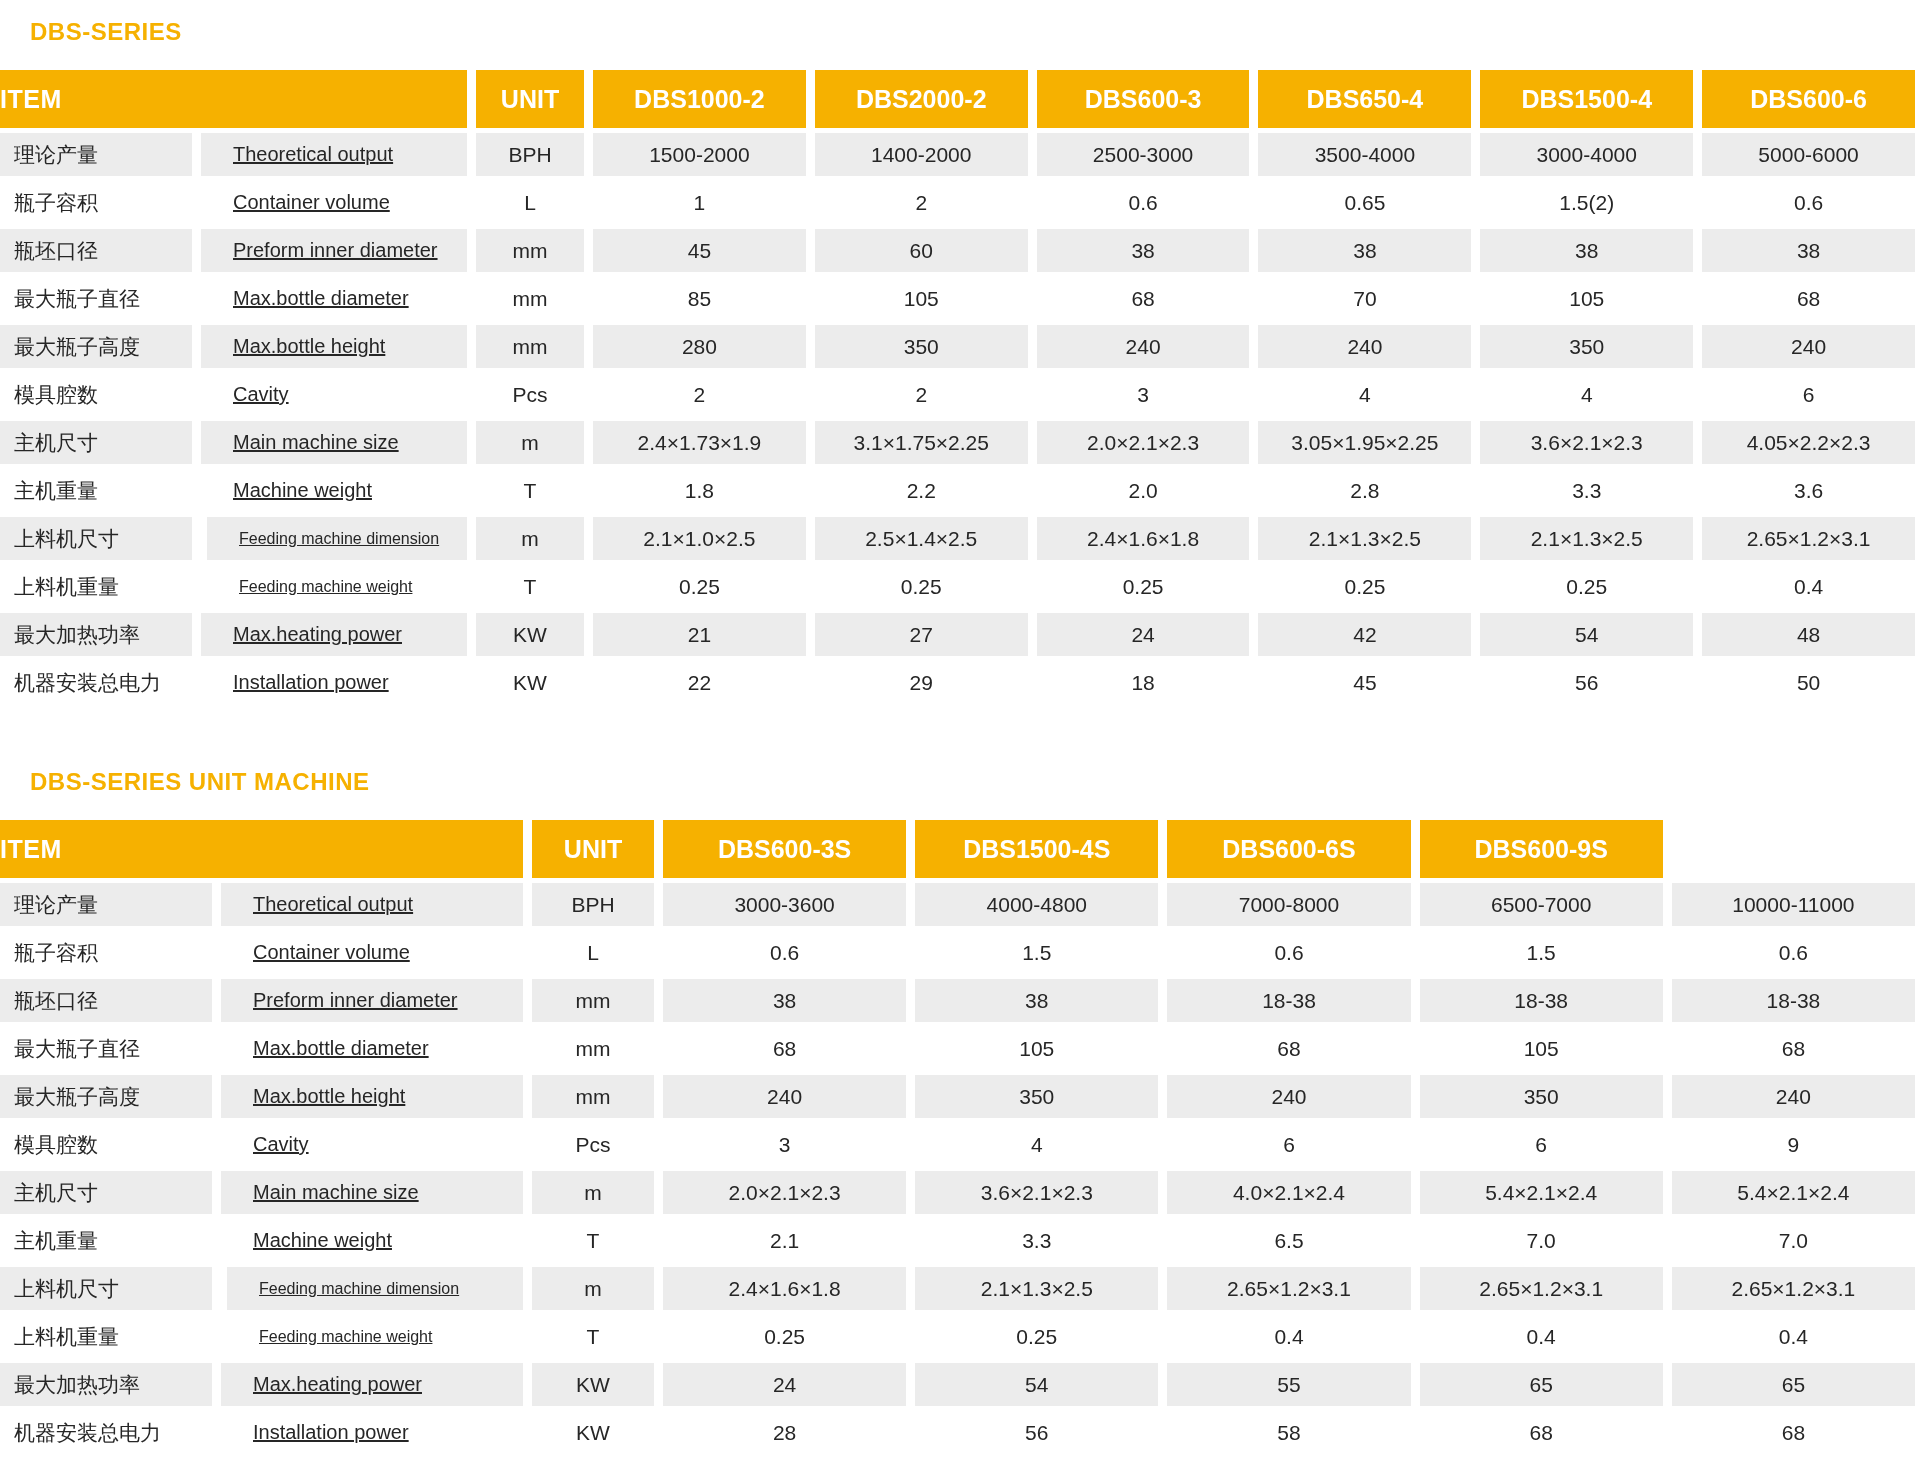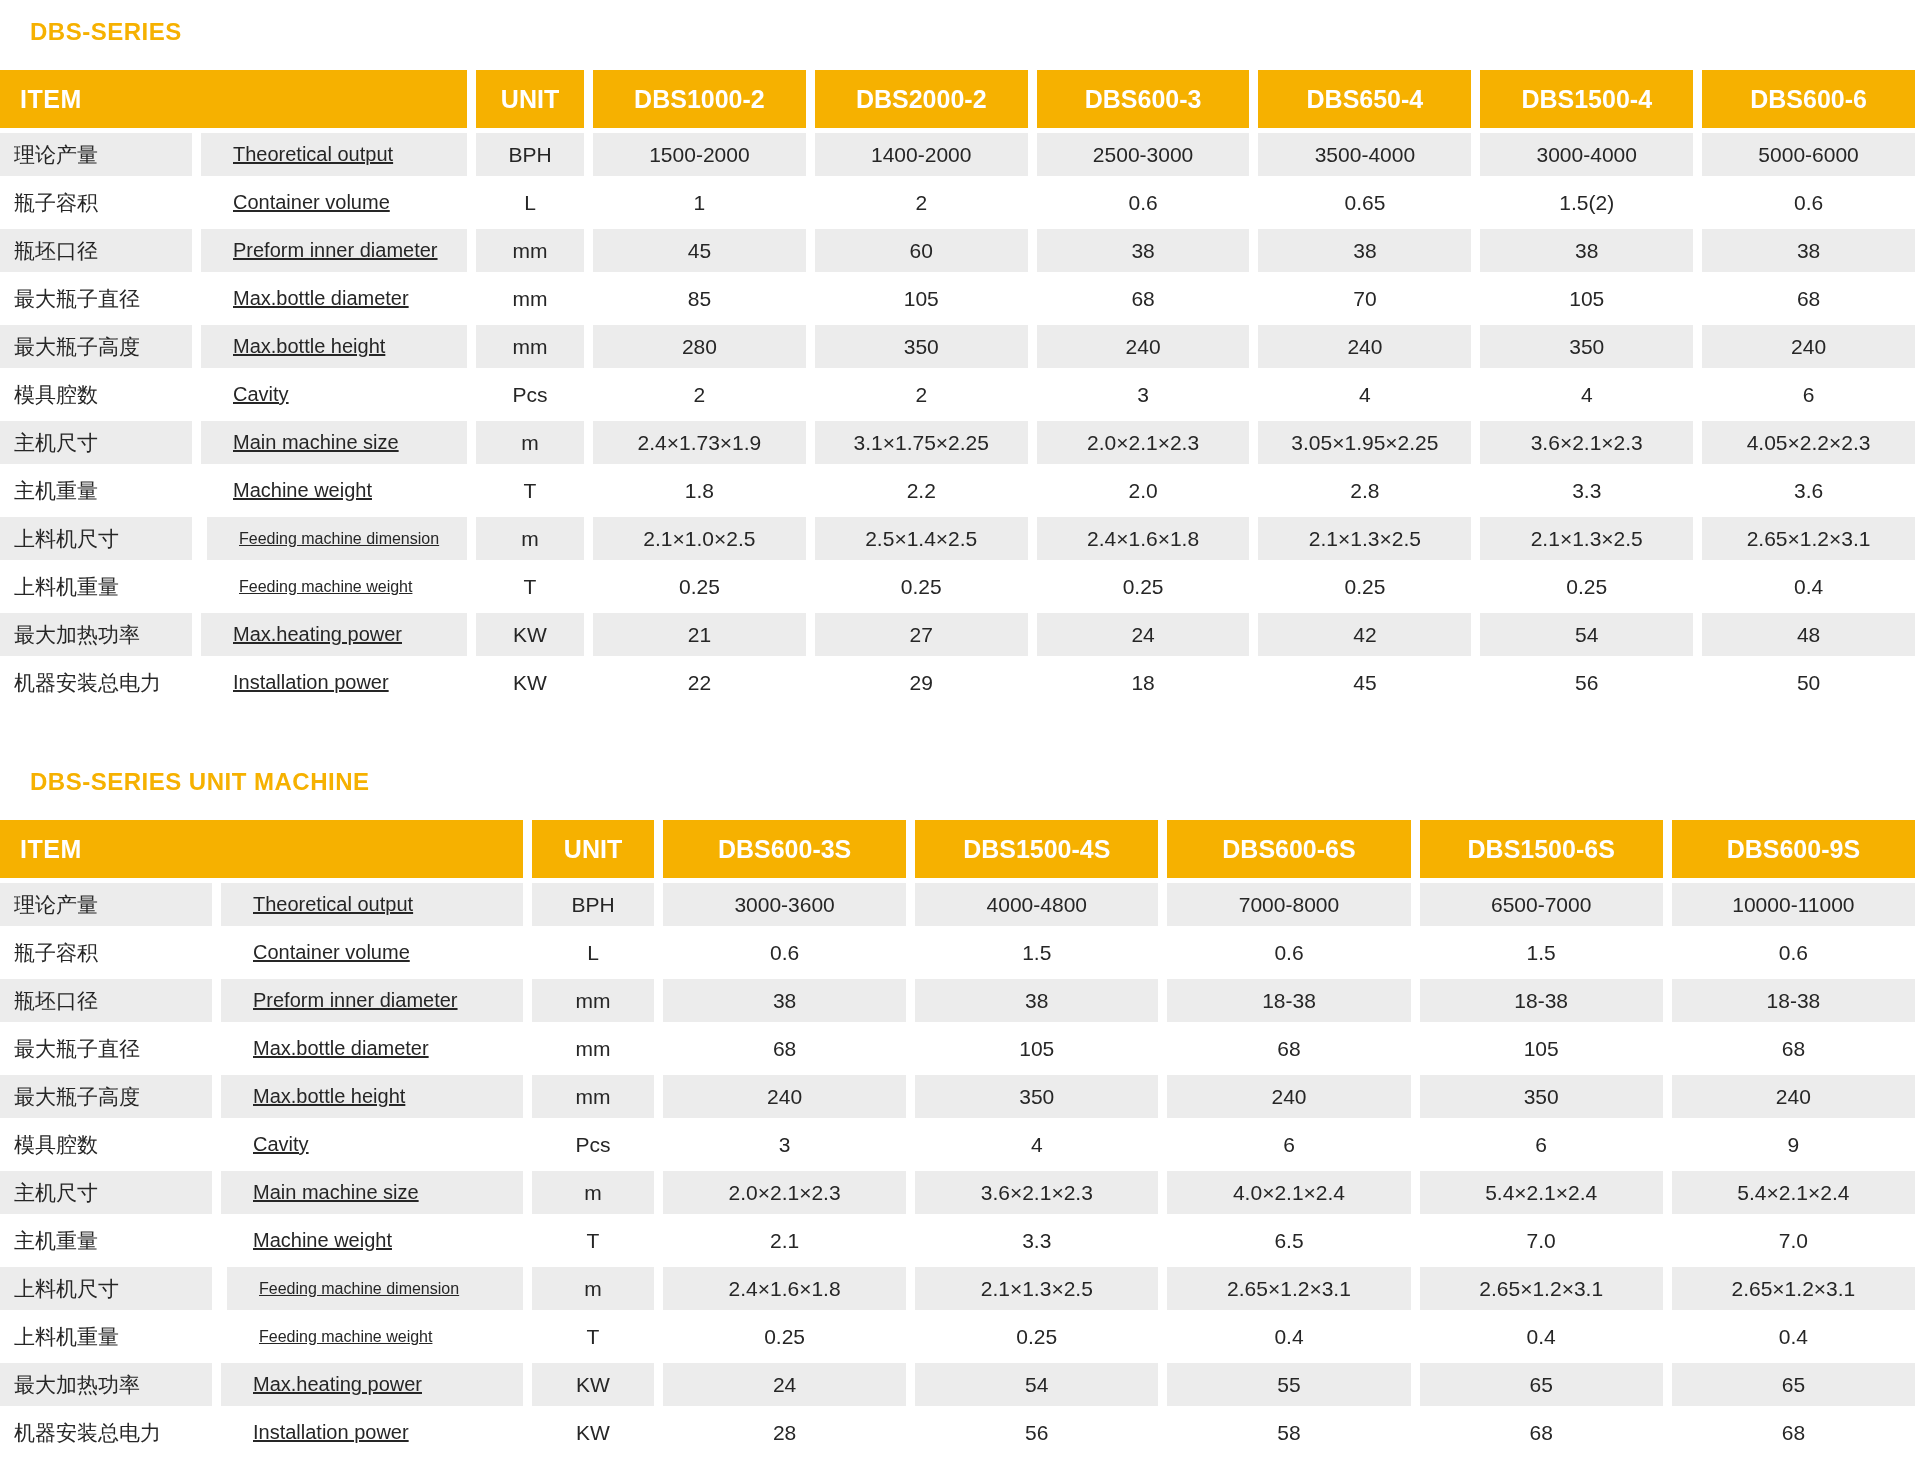--- a/index.html
+++ b/index.html
@@ -53,21 +53,21 @@
   .row.header .cell{
     background:var(--accent);
     color:var(--header-text);
     font-weight:bold;
     font-size:25px;
     height:58px;
   }
   .row.header .item-cell{
     grid-column:1 / span 2;
     justify-content:flex-start;
-    padding-left:20px;
+    padding-left:0;
     letter-spacing:0.5px;
   }
 </style>
 </head>
 <body>
 
 <div class="section first">
   <h2 class="section-title">DBS-SERIES</h2>
   <div class="spec-table t1">
       <div class="row header">
@@ -217,21 +217,20 @@
 
 <div class="section second">
   <h2 class="section-title">DBS-SERIES UNIT MACHINE</h2>
   <div class="spec-table t2">
       <div class="row header">
         <div class="cell item-cell">ITEM</div>
         <div class="cell unit">UNIT</div>
         <div class="cell model">DBS600-3S</div>
         <div class="cell model">DBS1500-4S</div>
         <div class="cell model">DBS600-6S</div>
-        <div class="cell model">DBS1500-6S</div>
         <div class="cell model">DBS600-9S</div>
       </div>
       <div class="row data alt">
         <div class="cell label-zh">理论产量</div>
         <div class="cell label-en">Theoretical output</div>
         <div class="cell unit">BPH</div>
         <div class="cell value">3000-3600</div>
         <div class="cell value">4000-4800</div>
         <div class="cell value">7000-8000</div>
         <div class="cell value">6500-7000</div>

